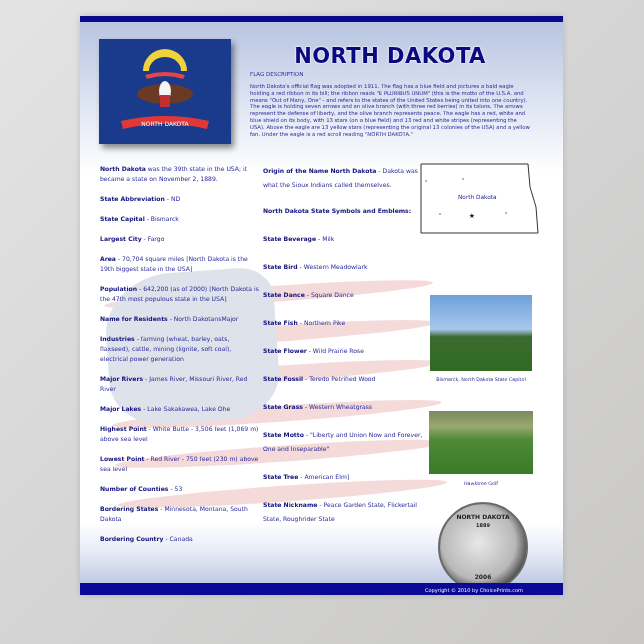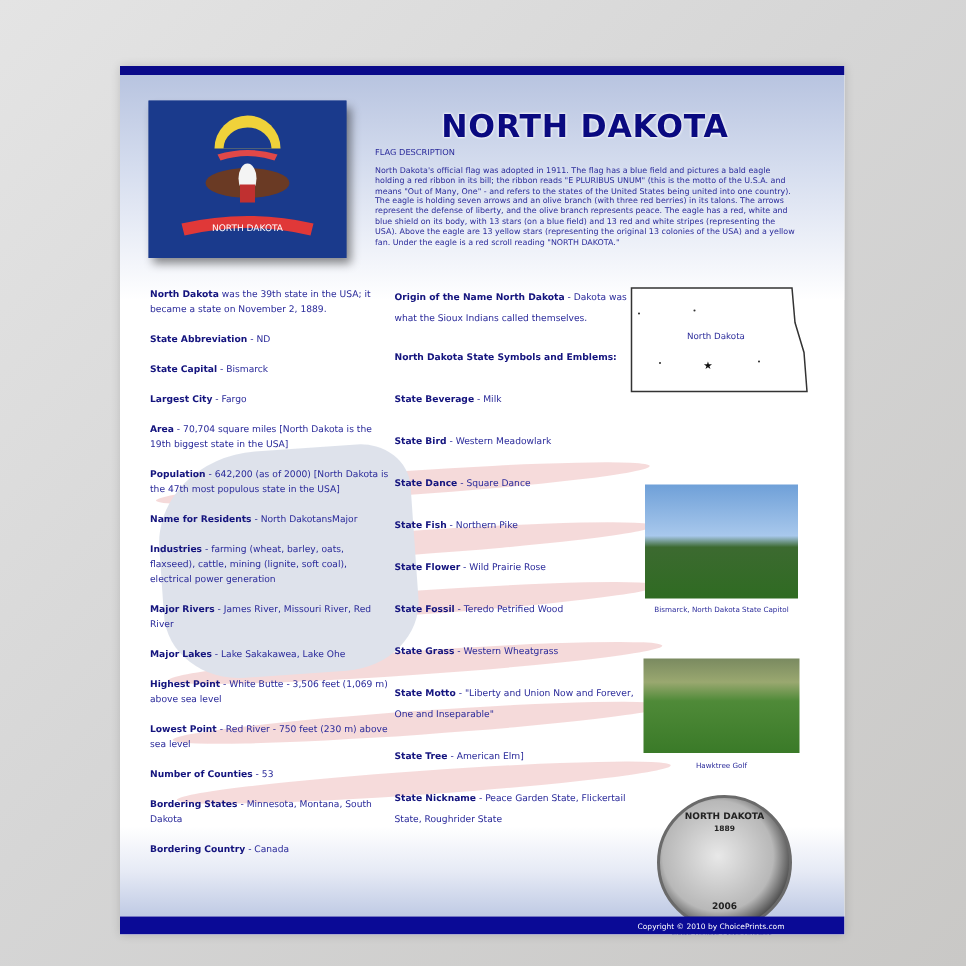--- a/index.html
+++ b/index.html
@@ -2,21 +2,21 @@
 <html><head>
 <meta charset="utf-8">
 <style>
   html, body { margin:0; padding:0; }
   body {
     width:644px; height:644px; overflow:hidden; position:relative;
     background: linear-gradient(135deg, #e4e4e4 0%, #d6d6d6 45%, #c9c8c6 100%);
     font-family: "DejaVu Sans", sans-serif;
   }
   .poster {
-    position:absolute; left:80px; top:44px; width:483px; height:579px;
+    position:absolute; left:80px; top:16px; width:483px; height:579px;
     background:#ffffff; overflow:hidden;
     box-shadow: 0 0 6px rgba(0,0,0,0.15);
   }
   .top-bar { position:absolute; left:0; top:0; width:100%; height:6px; background:#0a0a8a; }
   .bottom-bar { position:absolute; left:0; bottom:0; width:100%; height:12px; background:#0a0a96; }
   .header-grad {
     position:absolute; left:0; top:6px; width:100%; height:150px;
     background: linear-gradient(180deg, #b8c4e0 0%, #d4dcee 40%, #f4f6fb 85%, #ffffff 100%);
   }
   .footer-grad {

